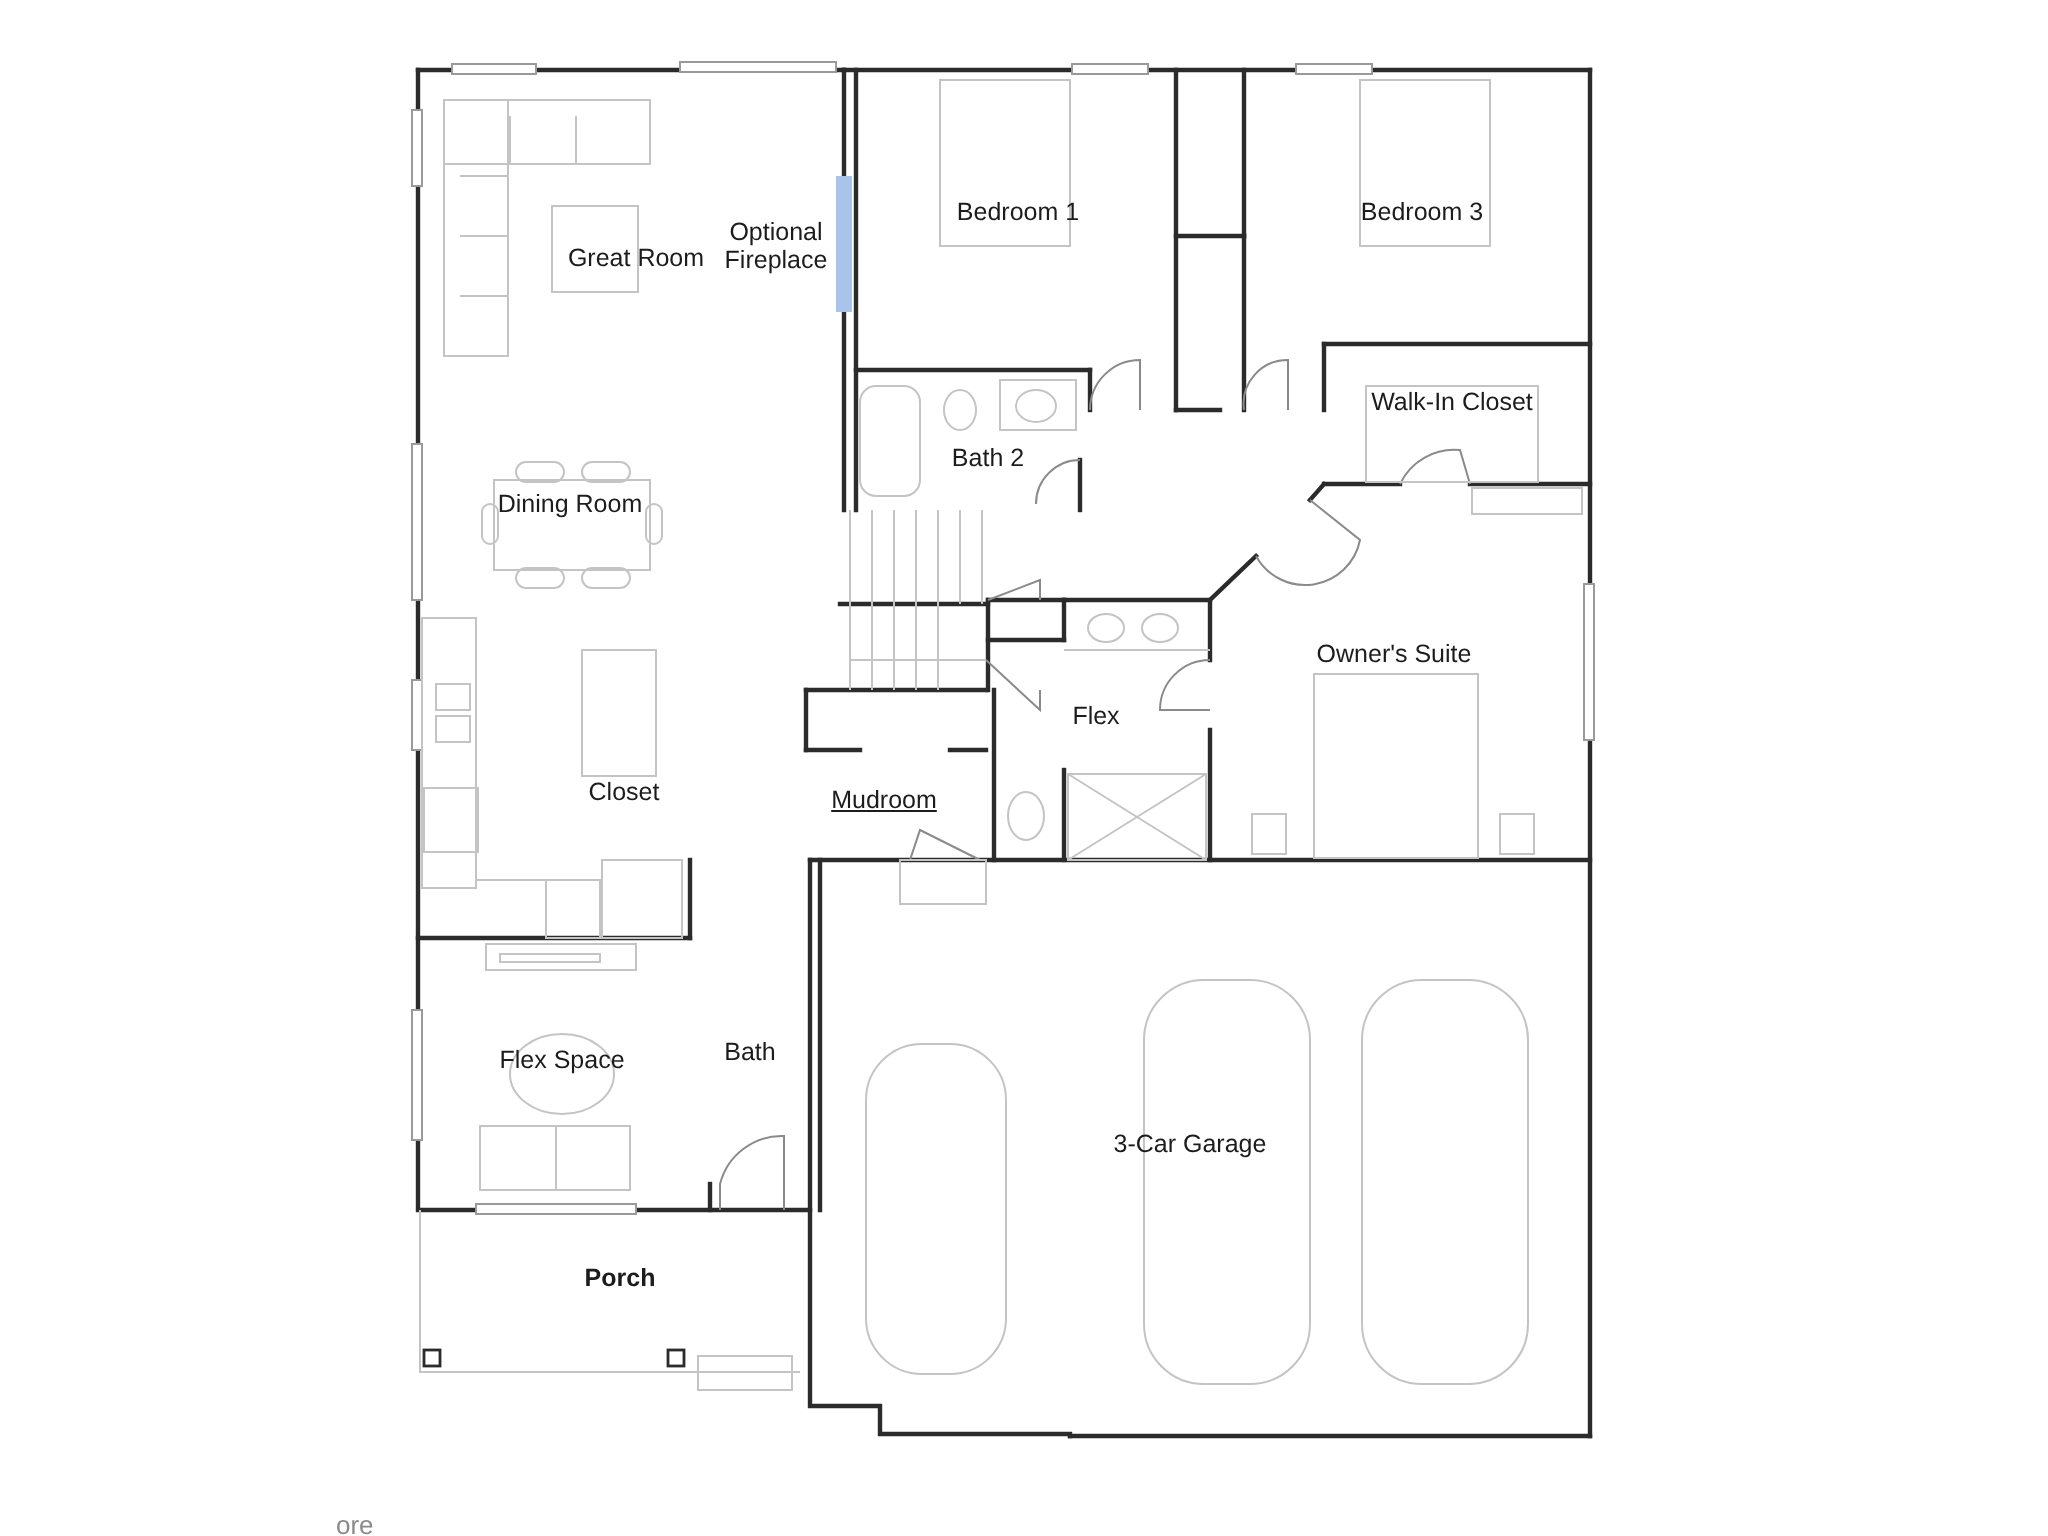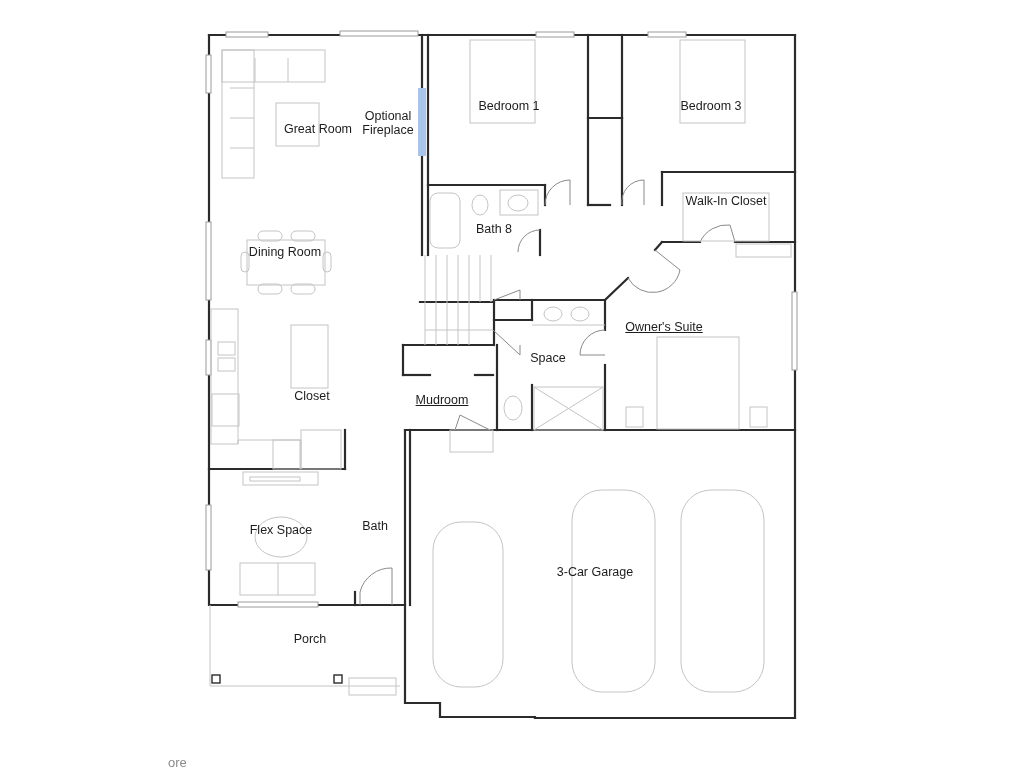--- a/index.html
+++ b/index.html
@@ -165,24 +165,24 @@
 </svg>
 
 <div class="fp"></div>
 
 <div class="label" style="left:318px;top:129px;">Great Room</div>
 <div class="label" style="left:388px;top:123px;white-space:pre;">Optional
 Fireplace</div>
 <div class="label" style="left:509px;top:106px;">Bedroom 1</div>
 <div class="label" style="left:711px;top:106px;">Bedroom 3</div>
 <div class="label" style="left:726px;top:201px;">Walk-In Closet</div>
-<div class="label" style="left:494px;top:229px;">Bath 8</div>
+<div class="label" style="left:494px;top:229px;">Bath 2</div>
 <div class="label" style="left:285px;top:252px;">Dining Room</div>
-<div class="label" style="left:664px;top:327px;text-decoration:underline;">Owner's Suite</div>
-<div class="label" style="left:548px;top:358px;">Space</div>
+<div class="label" style="left:697px;top:327px;">Owner's Suite</div>
+<div class="label" style="left:548px;top:358px;">Flex</div>
 <div class="label" style="left:312px;top:396px;">Closet</div>
 <div class="label" style="left:442px;top:400px;text-decoration:underline;">Mudroom</div>
 <div class="label" style="left:281px;top:530px;">Flex Space</div>
 <div class="label" style="left:375px;top:526px;">Bath</div>
 <div class="label" style="left:595px;top:572px;">3-Car Garage</div>
-<div class="label" style="left:310px;top:639px;">Porch</div>
+<div class="label" style="left:310px;top:639px;font-weight:bold;">Porch</div>
 
 <div class="footer">ore</div>
 
 </body></html>

